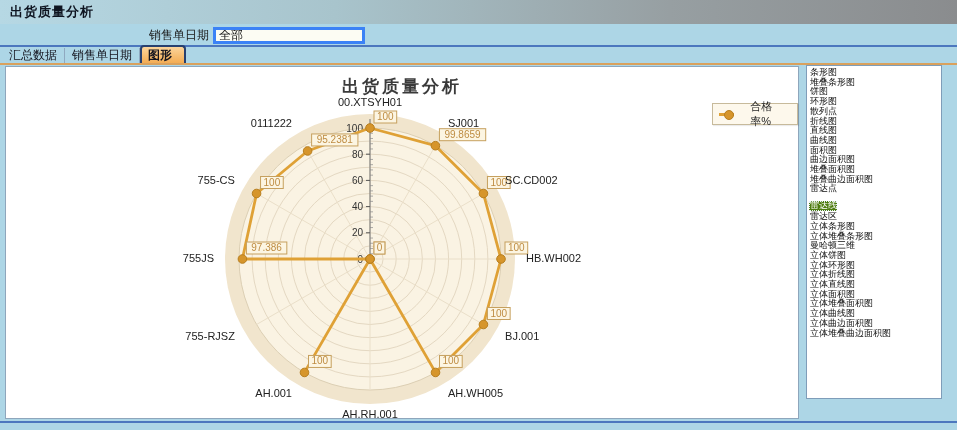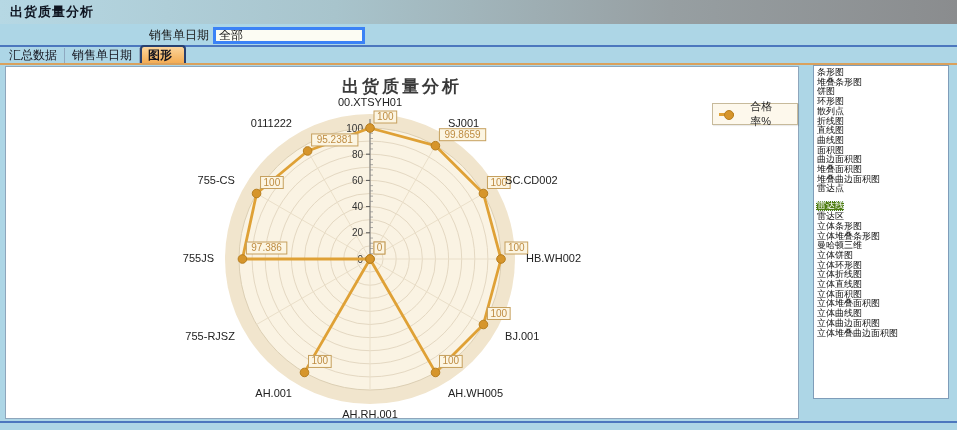--- a/index.html
+++ b/index.html
@@ -38,21 +38,21 @@
   .legend { position:absolute; left:706px; top:36px; height:22px; background:#FDF8EC;
     border:1px solid #C7BA9B; box-shadow:1px 1px 1px rgba(0,0,0,0.08);
     display:flex; align-items:center; padding:0 8px 0 6px;gap:12px; }
   .legend-marker { position:relative; width:17px; height:3px; background:#DFA136; margin-right:4px; }
   .legend-marker::after { content:""; position:absolute; left:5px; top:-3px; width:8px; height:8px;
     border-radius:50%; background:#D6952B; border:1px solid #B77E1F; }
   .legend-label { font-size:11px; color:#2A2A2A; }
 
   .style-panel { position:absolute; left:806px; top:0; width:151px; height:356px; }
   .style-title { font-size:12px; color:#101010; padding:2px 0 2px 8px; }
-  .style-listbox { margin-left:7px; width:136px; height:334px; background:#FFFFFF; border:1px solid #7F9DB9; overflow:hidden; }
+  .style-listbox { width:136px; height:334px; background:#FFFFFF; border:1px solid #7F9DB9; overflow:hidden; }
   .style-listbox ul { list-style:none; padding:2px 0 0 2px; }
   .style-listbox li { font-size:9px; line-height:9.7px; color:#101010; white-space:nowrap; cursor:default; padding-left:1px; }
   .style-listbox li.sel { background:#4d7c0f; color:#FFFFFF; outline:1px dotted #E8F2FB; outline-offset:-1px; display:inline-block; }
 
   .bottom-strip { position:absolute; left:0; top:421px; width:957px; height:9px; background:#ADD6E6; border-top:2px solid #4C77BE; }
 </style>
 </head>
 <body>
 
 <div class="app">

